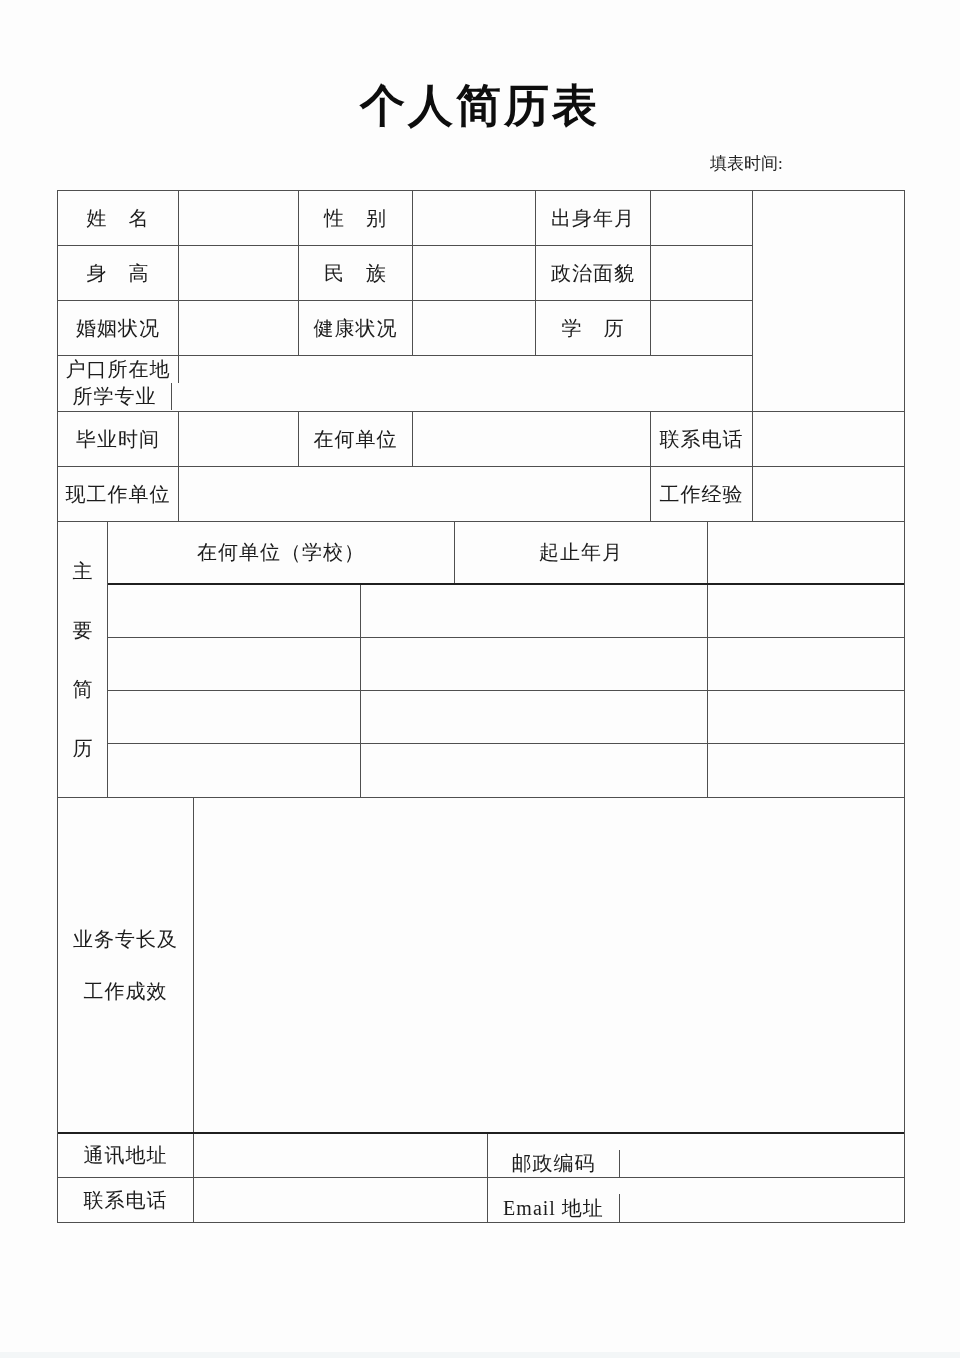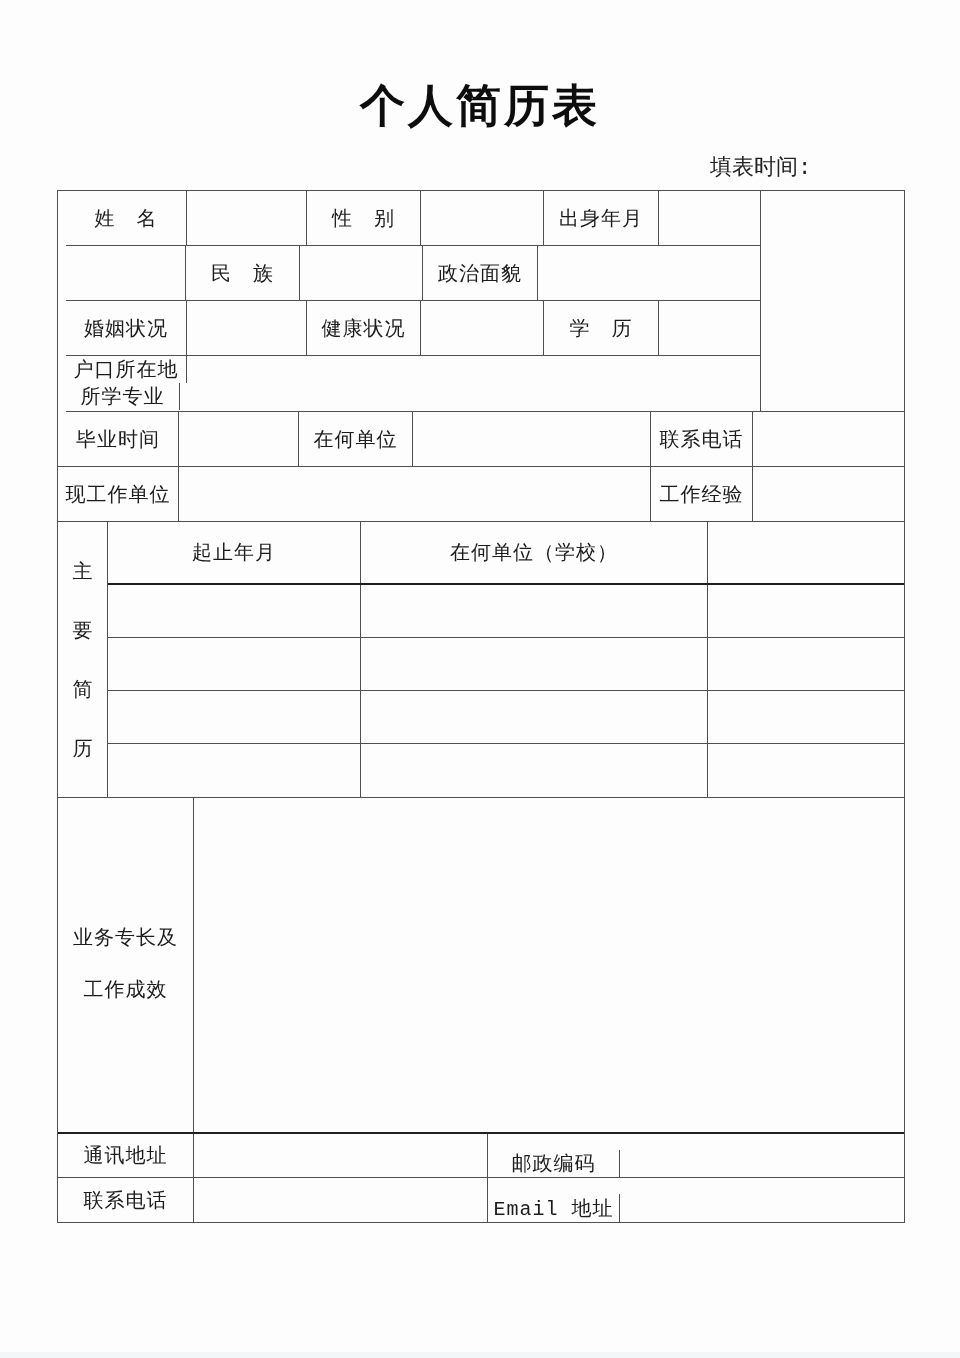--- a/index.html
+++ b/index.html
@@ -6,57 +6,57 @@
     --bc:#4f4f4f;
     --bc-heavy:#1f1f1f;
     --ink:#1c1c1c;
   }
   *{margin:0;padding:0;box-sizing:border-box;}
   html,body{background:#e9e9e9;}
   .page{
     position:relative;
     width:960px;height:1358px;
     background:#fdfdfd;
-    font-family:Liberation Mono, monospace;
+    font-family:Liberation Serif, serif;
     color:var(--ink);
     overflow:hidden;
   }
   .page::after{
     content:"";position:absolute;left:0;bottom:0;width:100%;height:6px;
     background:#f3f6f7;
   }
   .title{
     position:absolute;top:76px;left:0;width:100%;
     text-align:center;
     font-size:45px;font-weight:bold;letter-spacing:3px;color:#0d0d0d;
   }
   .fill-time{
     position:absolute;top:152px;left:710px;
-    font-size:22px;color:#222;
+    font-size:17px;color:#222;
   }
   .tbl{
     position:absolute;left:57px;top:190px;width:848px;
     border:1px solid var(--bc);
     font-size:20px;
   }
   .r{display:flex;border-bottom:1px solid var(--bc);}
   .r.h55{height:55px;}
   .cell{
     border-right:1px solid var(--bc);
     display:flex;align-items:center;justify-content:center;
     letter-spacing:1px;
   }
   .cell.last{border-right:none;}
   .w121{width:121px;} .w120{width:120px;} .w114{width:114px;text-align:center;}
   .w123{width:123px;} .w115{width:115px;} .w238{width:238px;}
   .w102{width:102px;} .w472{width:472px;} .w136{width:136px;}
   .w294{width:294px;} .w132{width:132px;margin-top:16px;} .w253{width:253px;}
   .w347{width:347px;}
   .fx{flex:1;}
-  .topwrap{display:flex;border-bottom:1px solid var(--bc);margin-left:8px;}
+  .topwrap{display:flex;border-bottom:1px solid var(--bc);}
   .topleft{width:695px;border-right:1px solid var(--bc);}
   .topleft .r:last-child{border-bottom:none;flex-direction:column;}
   .photo{flex:1;}
   .hist{display:flex;border-bottom:1px solid var(--bc);}
   .hist-side{
     width:50px;border-right:1px solid var(--bc);
     display:flex;flex-direction:column;align-items:center;justify-content:center;
     gap:32px;font-size:20px;
   }
   .hist-main{flex:1;}
@@ -87,20 +87,21 @@
       <div class="topleft">
         <div class="r h55">
           <div class="cell w121">姓　名</div>
           <div class="cell w120"></div>
           <div class="cell w114">性　别</div>
           <div class="cell w123"></div>
           <div class="cell w115">出身年月</div>
           <div class="cell fx last"></div>
         </div>
         <div class="r h55">
+          <div class="cell w121">身　高</div>
           <div class="cell w120"></div>
           <div class="cell w114">民　族</div>
           <div class="cell w123"></div>
           <div class="cell w115">政治面貌</div>
           <div class="cell fx last"></div>
         </div>
         <div class="r h55">
           <div class="cell w121">婚姻状况</div>
           <div class="cell w120"></div>
           <div class="cell w114">健康状况</div>
@@ -136,22 +137,22 @@
 
     <div class="hist">
       <div class="hist-side">
         <span>主</span>
         <span>要</span>
         <span>简</span>
         <span>历</span>
       </div>
       <div class="hist-main">
         <div class="hist-head">
+          <div class="cell w347">在何单位（学校）</div>
           <div class="cell w253">起止年月</div>
-          <div class="cell w347">在何单位（学校）</div>
         </div>
         <div class="hist-row">
           <div class="cell w253"></div>
           <div class="cell w347"></div>
           <div class="cell fx last"></div>
         </div>
         <div class="hist-row">
           <div class="cell w253"></div>
           <div class="cell w347"></div>
           <div class="cell fx last"></div>

